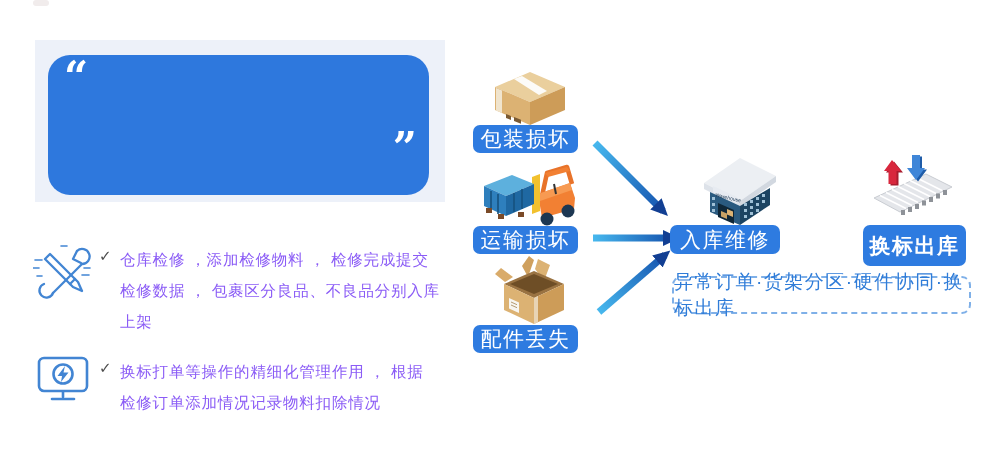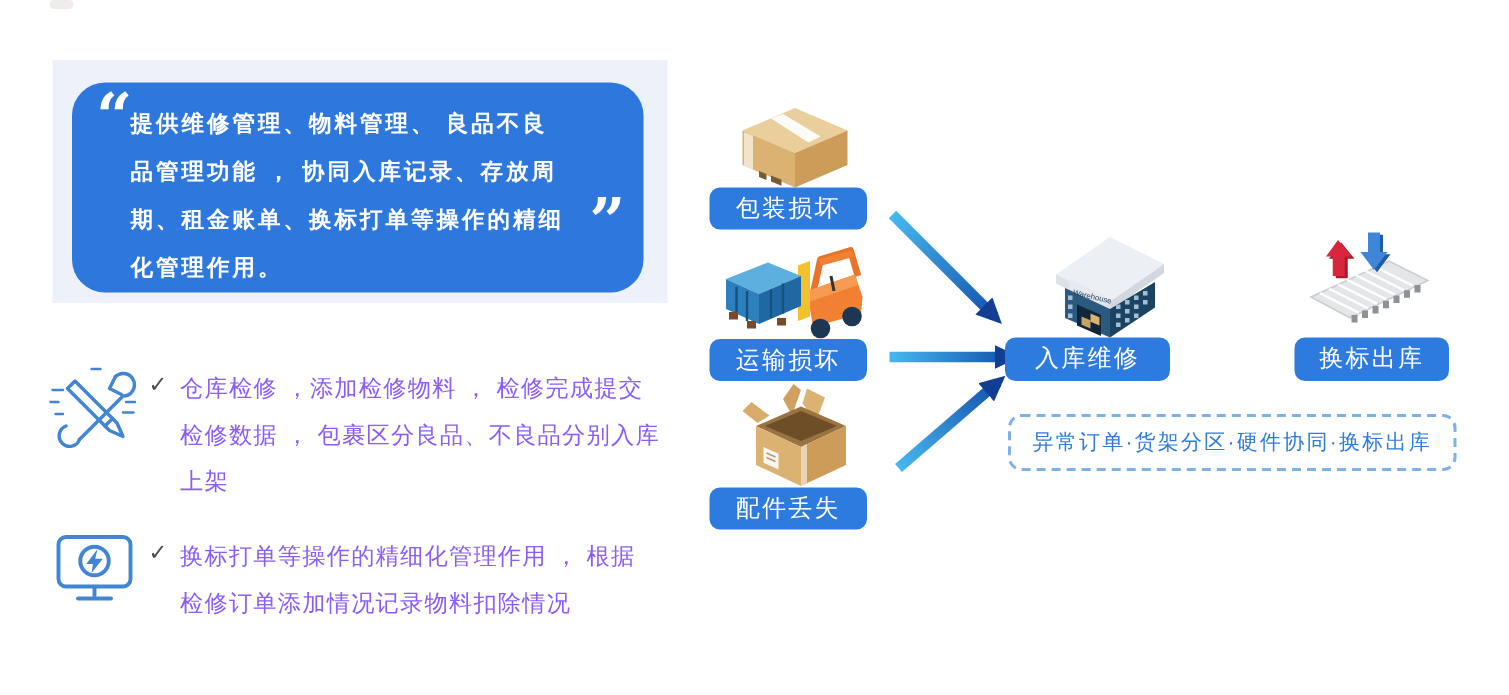--- a/index.html
+++ b/index.html
@@ -38,57 +38,56 @@
   .check-1{left:99px;top:247px;}
   .check-2{left:99px;top:359px;}
   .bullet-text{position:absolute;font-size:15.5px;line-height:31px;color:#8b5cf6;letter-spacing:0.8px;}
   .bullet-text-1{left:120px;top:244px;width:322px;}
   .bullet-text-2{left:120px;top:356px;width:312px;}
 
   
   .tag{
     position:absolute;background:#2e7be0;border-radius:7px;color:#fff;
     display:flex;align-items:center;justify-content:center;
-    font-size:16px;letter-spacing:1.5px;font-weight:500;text-align:center;
+    font-size:21px;letter-spacing:1.5px;font-weight:500;text-align:center;
   }
   .tag-src{left:473px;width:105px;height:28px;}
   .tag-pack{top:125px;}
   .tag-ship{top:226px;}
   .tag-part{top:325px;}
   .tag-repair{left:670px;top:225px;width:110px;height:29px;}
-  .tag-relabel{left:863px;top:225px;width:103px;height:29px;}
+  .tag-relabel{left:863px;top:225px;width:103px;height:41px;font-weight:bold;}
 
   
   .icon-carton{position:absolute;left:487px;top:68px;width:86px;height:58px;}
   .icon-forklift{position:absolute;left:478px;top:160px;width:100px;height:68px;}
   .icon-openbox{position:absolute;left:492px;top:254px;width:84px;height:72px;}
   .icon-warehouse{position:absolute;left:700px;top:147px;width:80px;height:79px;}
   .icon-pallet{position:absolute;left:868px;top:152px;width:90px;height:70px;}
 
   .arrows{position:absolute;left:585px;top:128px;width:105px;height:195px;}
 
   
   .feature-box{
     position:absolute;left:672px;top:276px;width:299px;height:38px;
     border:2px dashed #7fb0e8;border-radius:9px;box-sizing:border-box;
     display:flex;align-items:center;justify-content:center;
-    color:#2f7cd8;font-size:14px;letter-spacing:1.5px;font-weight:500;
+    color:#2f7cd8;font-size:19px;letter-spacing:1.5px;font-weight:500;
   }
 </style>
 </head>
 <body>
 
 <div class="canvas">
 
   <div class="smudge"></div>
   <div class="panel"></div>
 
   <div class="quote-box">
     <span class="open-quote">“</span>
-    <div class="quote-text">提供维修管理、物料管理、 良品不良品管理功能 ， 协同入库记录、存放周期、租金账单、换标打单等操作的精细化管理作用。</div>
     <span class="close-quote">”</span>
   </div>
 
   <span class="bullet-icon-1">
     <svg width="58" height="58" viewBox="0 0 58 58">
       <g fill="none" stroke="#4285d3" stroke-width="2.3" stroke-linecap="round" stroke-linejoin="round">
 
         <path d="M12,17 L17,12 L45,40 L49,49 L40,45 Z"></path>
         <path d="M42,37 L37,42"></path>
 

